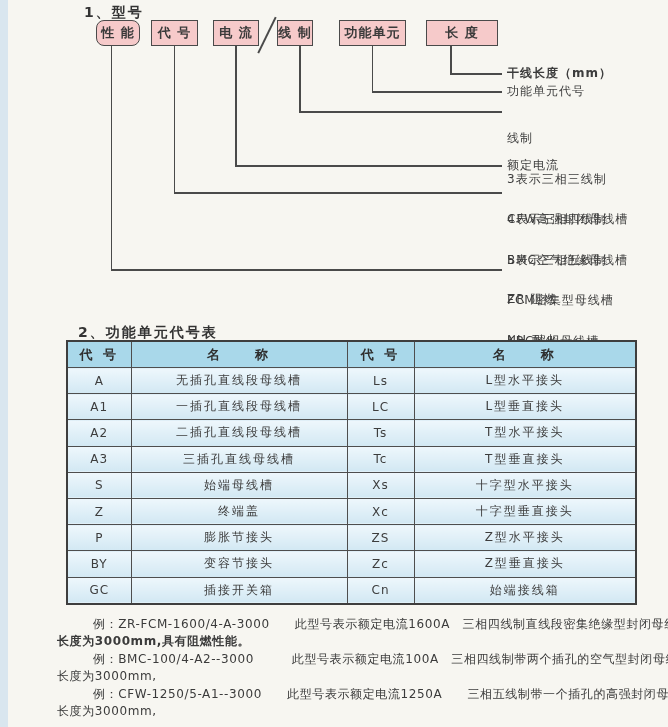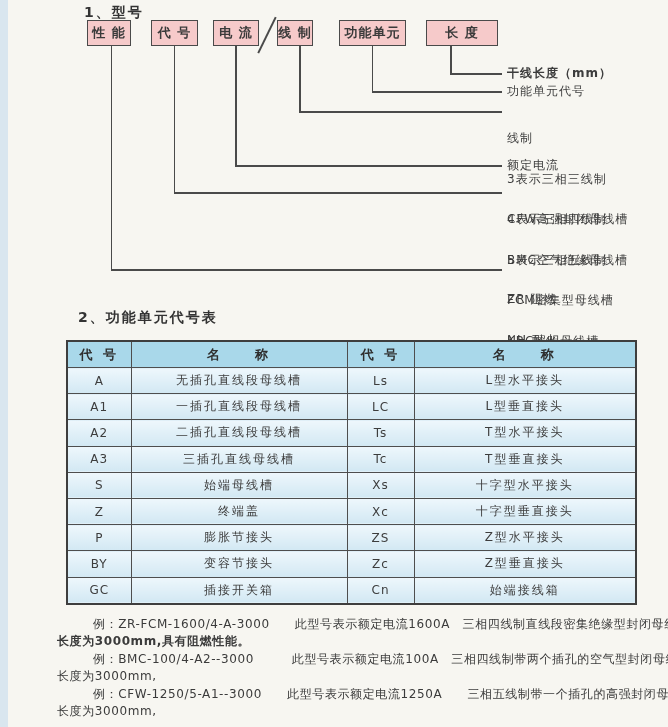--- a/index.html
+++ b/index.html
@@ -5,29 +5,29 @@
   html,body { margin:0; padding:0; }
   body {
     width:668px; height:727px; position:relative; overflow:hidden;
     background:#f7f6f1;
     font-family:"DejaVu Sans", sans-serif;
     color:#3b3b3b;
   }
   .band { position:absolute; left:0; top:0; width:8px; height:727px; background:#d9e6ef; }
   .sec-title { position:absolute; font-size:14px; font-weight:bold; color:#333; letter-spacing:2px; white-space:pre; }
   #sec1 { left:84px; top:4px; }
-  #sec2 { left:78px; top:309px; }
+  #sec2 { left:78px; top:324px; }
 
   .pbox {
     position:absolute; top:20px; height:26px; box-sizing:border-box;
     background:#f6caca; border:1.6px solid #4a4a4a;
     display:flex; align-items:center; justify-content:center;
     font-size:13px; font-weight:bold; color:#3a3a3a; letter-spacing:1px; white-space:pre;
   }
-  #box-performance { left:87px;  width:44px; }
+  #box-performance { left:96px;  width:44px;border-radius:8px; }
   #box-code        { left:151px; width:47px; }
   #box-current     { left:213px; width:46px; }
   #box-wires       { left:277px; width:36px; }
   #box-unit        { left:339px; width:67px; }
   #box-length      { left:426px; width:72px; }
 
   .vline { position:absolute; width:1.6px; background:#4a4a4a; }
   .hline { position:absolute; height:1.6px; background:#4a4a4a; }
   .slash { position:absolute; left:266px; top:15px; width:1.6px; height:40px; background:#4a4a4a; transform:rotate(26deg); }
 

